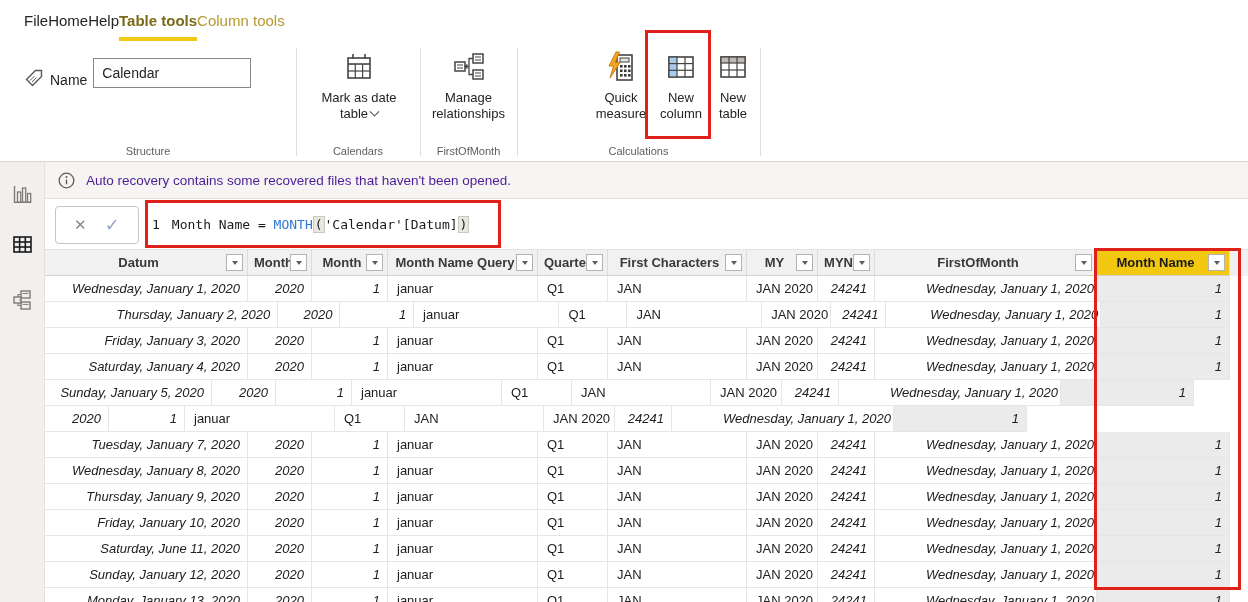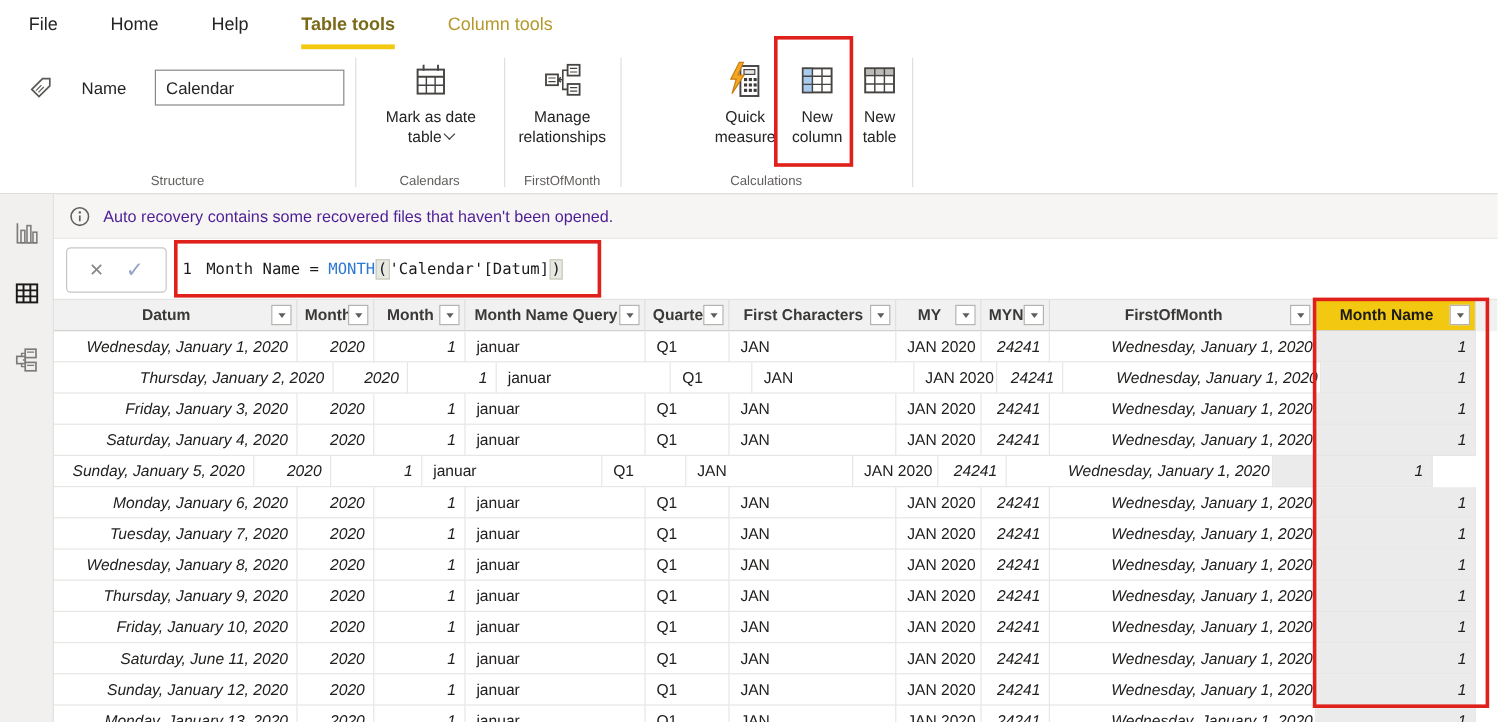--- a/index.html
+++ b/index.html
@@ -3,32 +3,32 @@
 <meta charset="utf-8">
 <style>
   * { margin:0; padding:0; box-sizing:border-box; }
   html,body { width:1248px; height:602px; overflow:hidden; background:#fff;
     font-family:"Liberation Sans","DejaVu Sans",sans-serif; color:#252423; }
   .abs { position:absolute; }
 
   
   #ribbon { position:absolute; left:0; top:0; width:1248px; height:162px; background:#fff;
     border-bottom:1px solid #d8d6d4; z-index:2; }
-  #tabs { position:absolute; left:24px; top:0; height:44px; display:flex; gap:44px; align-items:flex-start; }
+  #tabs { position:absolute; left:24px; top:0; height:44px; display:flex; align-items:flex-start; }
   .tab { font-size:15px; padding:12px 0 8px 0; color:#252423; cursor:pointer; border-bottom:4px solid transparent; white-space:nowrap; }
   .tab.active { color:#7a6a18; font-weight:bold; border-bottom:4px solid #f2c811; }
   .tab.contextual { color:#b5992d; }
 
   #ribbon-content { position:absolute; left:0; top:44px; width:1248px; height:116px; }
   .vsep { position:absolute; top:4px; height:108px; width:1px; background:#e0dedd; }
   .group-label { position:absolute; bottom:3px; left:0; right:0; text-align:center;
     font-size:11px; color:#605e5c; }
 
   
-  #structure-row { position:absolute; left:24px; top:14px; display:flex; align-items:center; gap:24px; }
+  #structure-row { position:absolute; left:24px; top:14px; display:flex; align-items:flex-end; gap:6px; }
   #name-input { width:158px; height:30px; border:1px solid #8a8886; font-size:14px; padding:0 8px;
     font-family:"Liberation Sans","DejaVu Sans",sans-serif; color:#252423; background:#fff; }
   .ribbon-label { font-size:14px; color:#252423; }
 
   
   .rbtn { position:absolute; top:6px; display:flex; flex-direction:column; align-items:center;
     cursor:pointer; text-align:center; }
   .rbtn .lbl { font-size:13px; line-height:16px; color:#252423; margin-top:6px; }
   .ricon { display:block; }
 
@@ -361,21 +361,20 @@
         <div class="tcell right it" style="width: 76px;">1</div>
         <div class="tcell left" style="width: 150px;">januar</div>
         <div class="tcell left" style="width: 70px;">Q1</div>
         <div class="tcell left" style="width: 139px;">JAN</div>
         <div class="tcell left" style="width: 71px;">JAN 2020</div>
         <div class="tcell right it" style="width: 57px;">24241</div>
         <div class="tcell right it tight" style="width: 222px;">Wednesday, January 1, 2020</div>
         <div class="tcell right it hl" style="width: 133px;">1</div>
       </div>
       <div class="trow">
-        <div class="tcell right it" style="width: 203px;">Monday, January 6, 2020</div>
         <div class="tcell right it" style="width: 64px;">2020</div>
         <div class="tcell right it" style="width: 76px;">1</div>
         <div class="tcell left" style="width: 150px;">januar</div>
         <div class="tcell left" style="width: 70px;">Q1</div>
         <div class="tcell left" style="width: 139px;">JAN</div>
         <div class="tcell left" style="width: 71px;">JAN 2020</div>
         <div class="tcell right it" style="width: 57px;">24241</div>
         <div class="tcell right it tight" style="width: 222px;">Wednesday, January 1, 2020</div>
         <div class="tcell right it hl" style="width: 133px;">1</div>
       </div>

